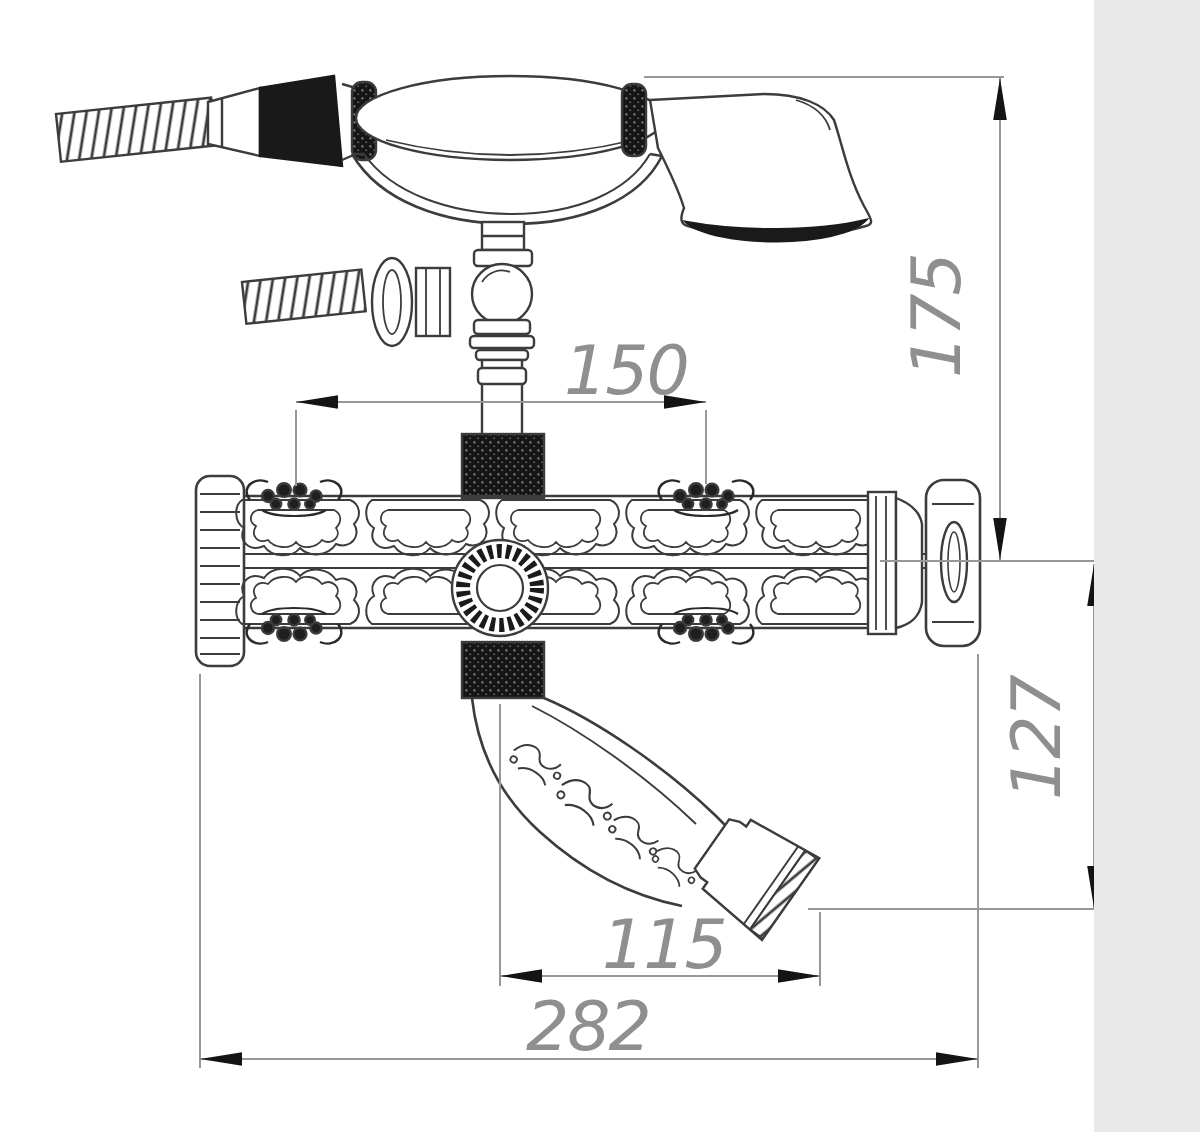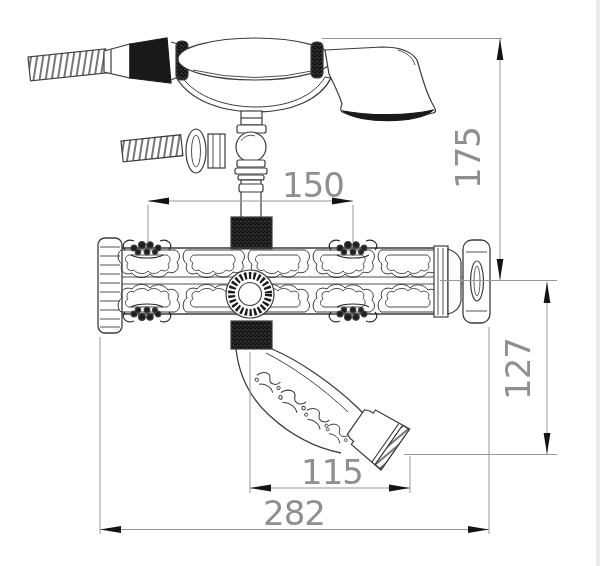--- a/index.html
+++ b/index.html
@@ -1,18 +1,19 @@
 <!DOCTYPE html>
 <html><head>
 <meta charset="utf-8">
 <style>
   html,body{margin:0;padding:0;background:#e9e9e9;}
   .page{
-    width:596px;height:566px;background:#ffffff;position:relative;overflow:hidden;
+    width:547px;height:566px;background:#ffffff;position:relative;overflow:hidden;
     font-family:"DejaVu Sans", sans-serif;
+    font-style:italic;
   }
   svg{display:block;}
   .dimtext{
     font-family:"DejaVu Sans", sans-serif;
     font-size:34px;
     letter-spacing:-1px;
     fill:#8f8f8f;
   }
 </style>
 </head>

